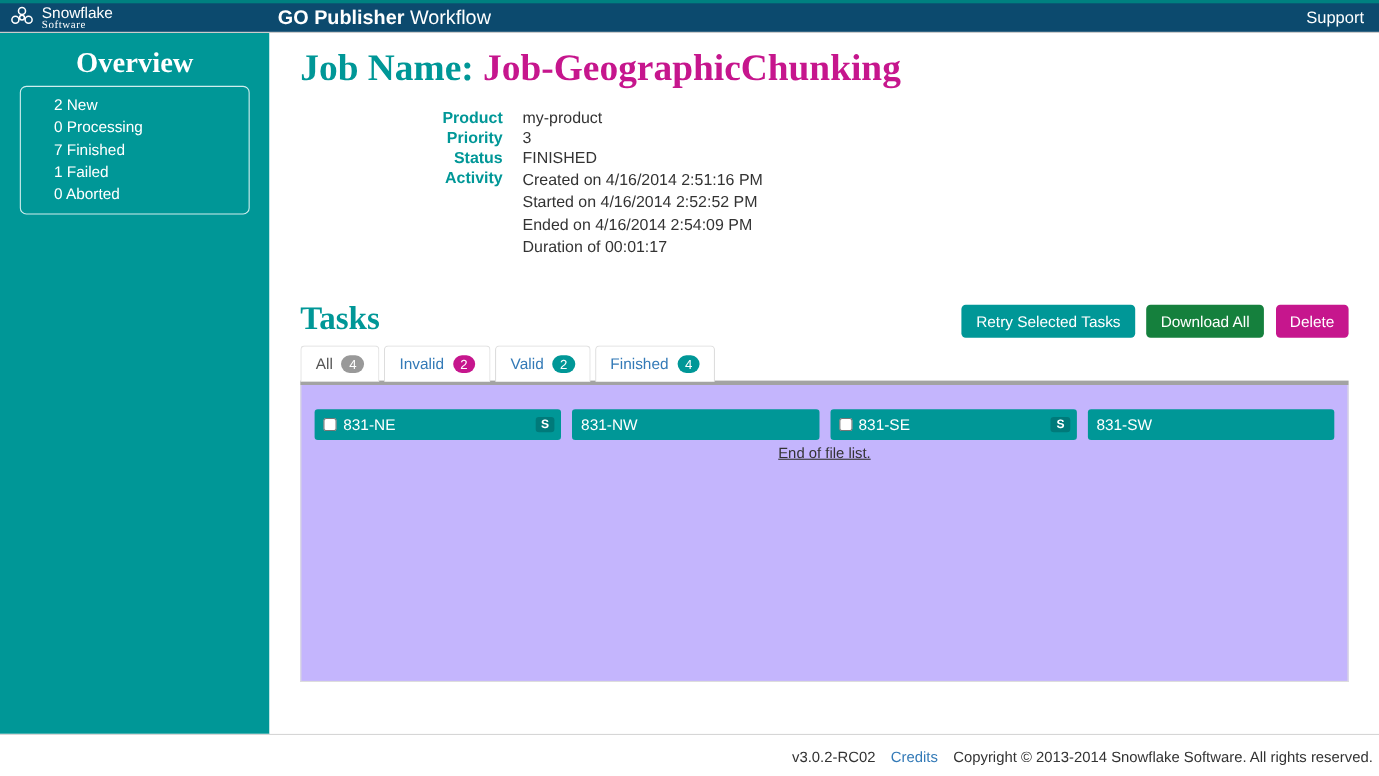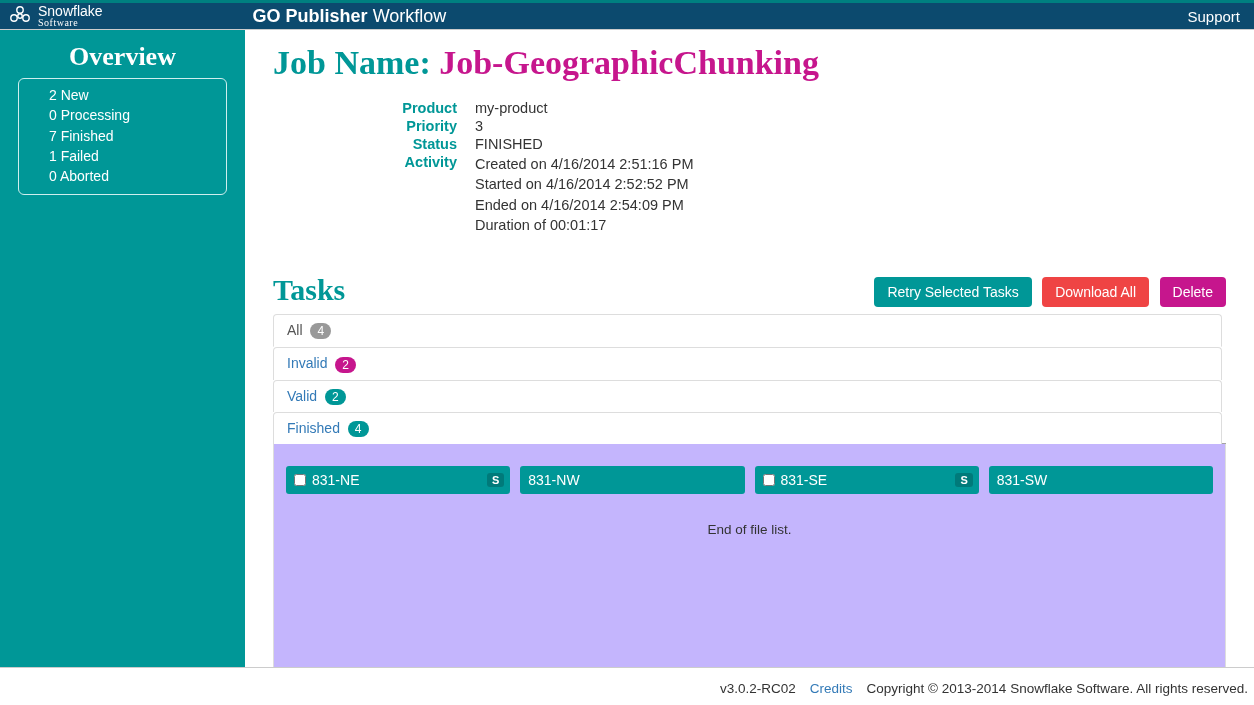--- a/index.html
+++ b/index.html
@@ -86,28 +86,27 @@
     display:inline-block;
     border:none;
     border-radius:4px;
     color:#fff;
     font-size:14px;
     padding:7px 13px;
     cursor:pointer;
     margin-left:6px;
   }
   .btn-teal { background:#009797; }
-  .btn-purple { background:#ef4444;text-align:center; }
+  .btn-purple { background:#15803d;text-align:center; }
   .btn-magenta { background:#c6168d; }
   
   .tabs {
     display:flex;
-    border-bottom:1px solid #a3a3a3;
+    border-bottom:4px solid #a3a3a3;
     margin-top:6px;
-    flex-direction:column;
   }
   .tab {
     border:1px solid #ddd;
     border-bottom:none;
     border-radius:4px 4px 0 0;
     padding:7px 13px;
     font-size:14px;
     margin-right:4px;
     background:#fff;
     color:#337ab7;
@@ -164,21 +163,21 @@
   .task-chip .s-badge {
     position:absolute;
     right:6px;
     background:#007a7a;
     color:#fff;
     border-radius:3px;
     font-size:11px;
     font-weight:700;
     padding:1px 5px;
   }
-  .eof { text-align:center; font-size:13.5px; color:#333; margin-top:28px; }
+  .eof { text-align:center; font-size:13.5px; color:#333; margin-top:4px;text-decoration:underline; }
   
   .footer {
     height:42px;
     border-top:1px solid #ccc;
     display:flex;
     align-items:center;
     justify-content:flex-end;
     padding:0 6px;
     font-size:13.5px;
     color:#333;

